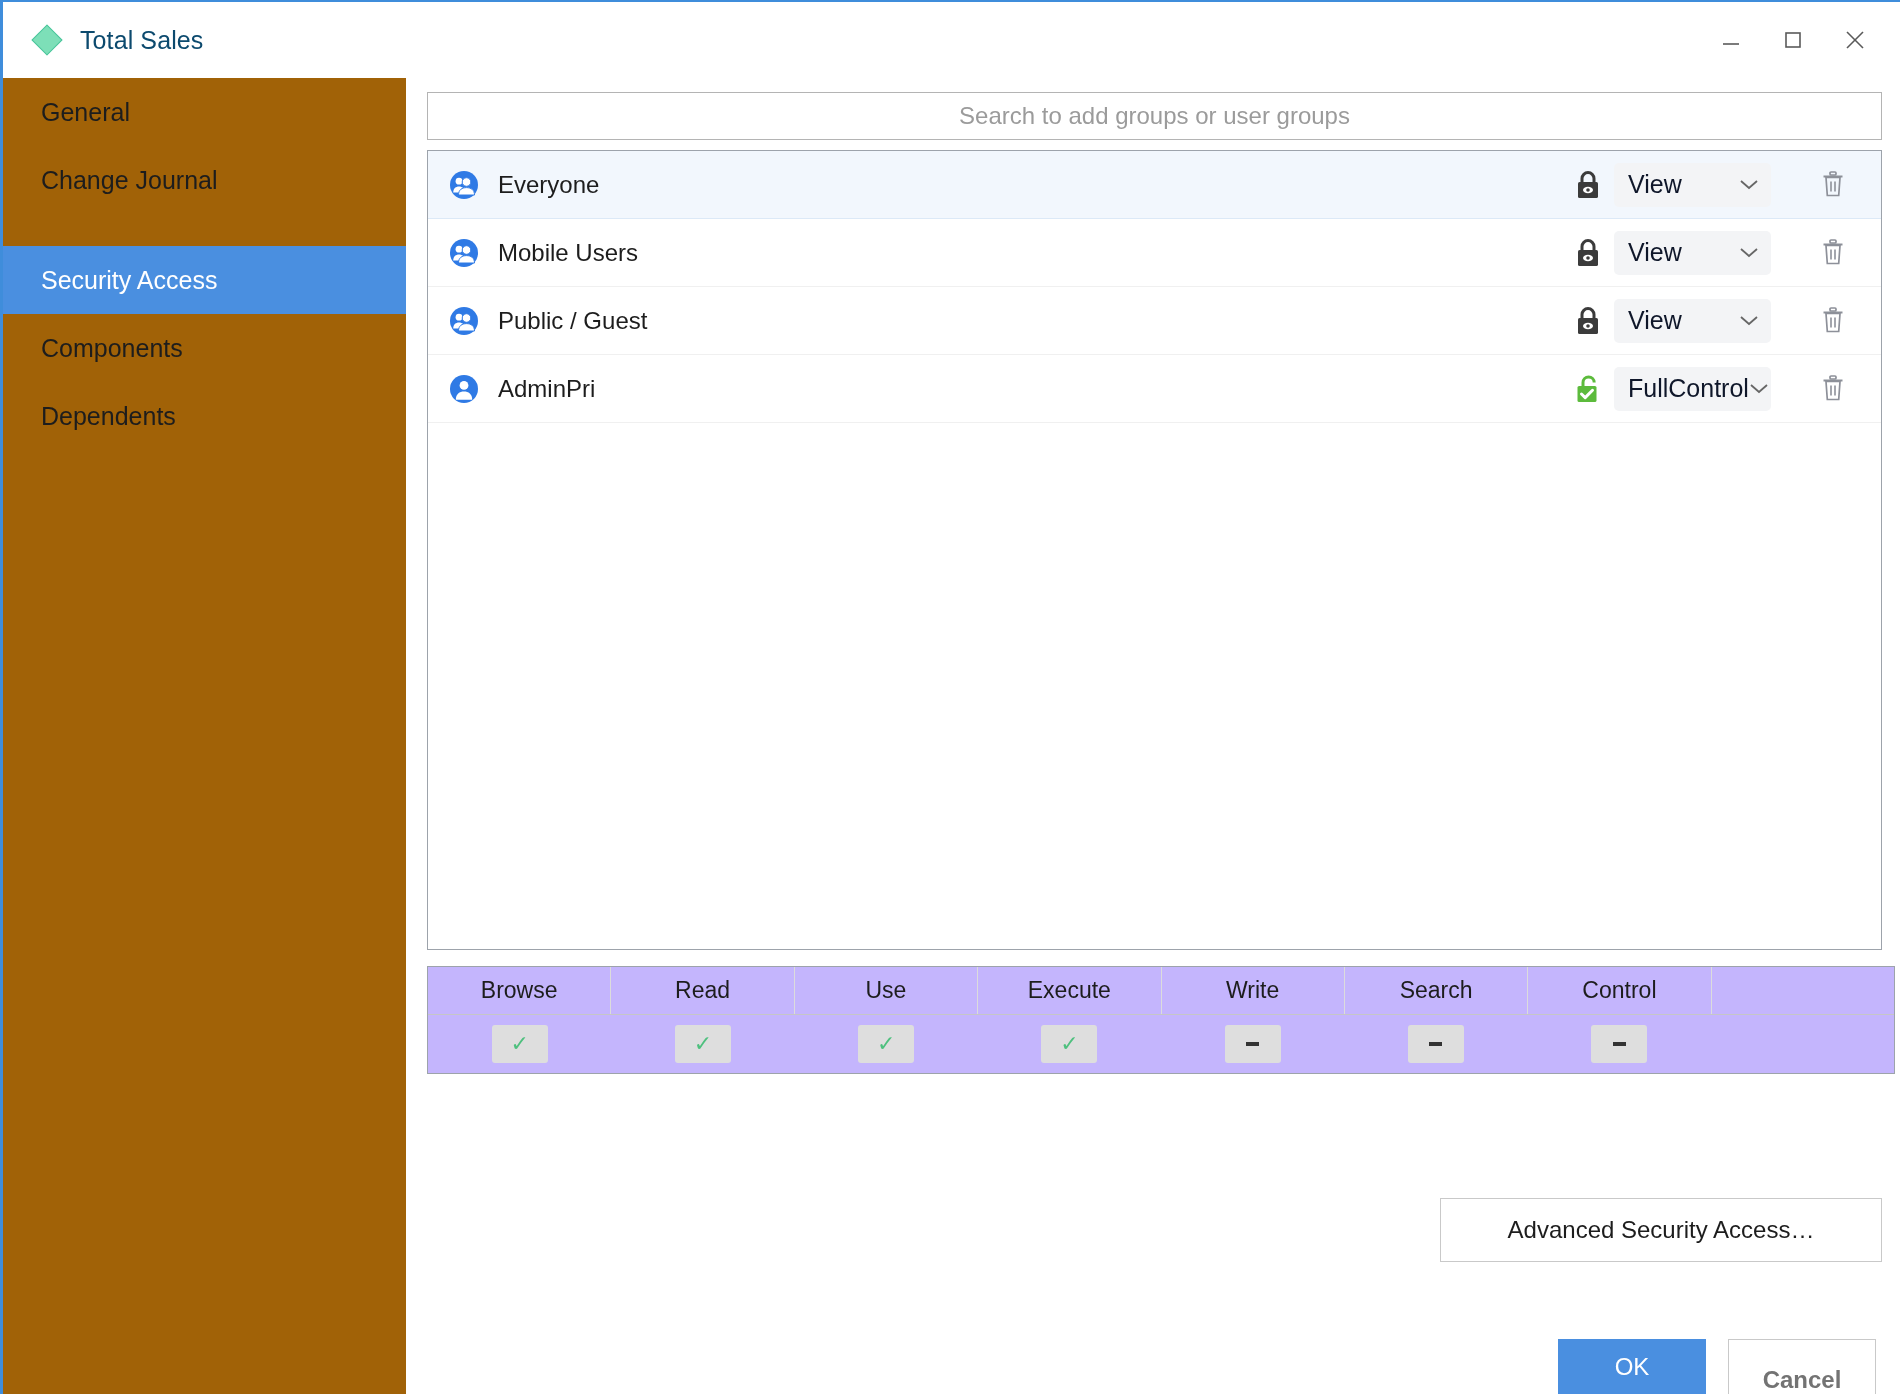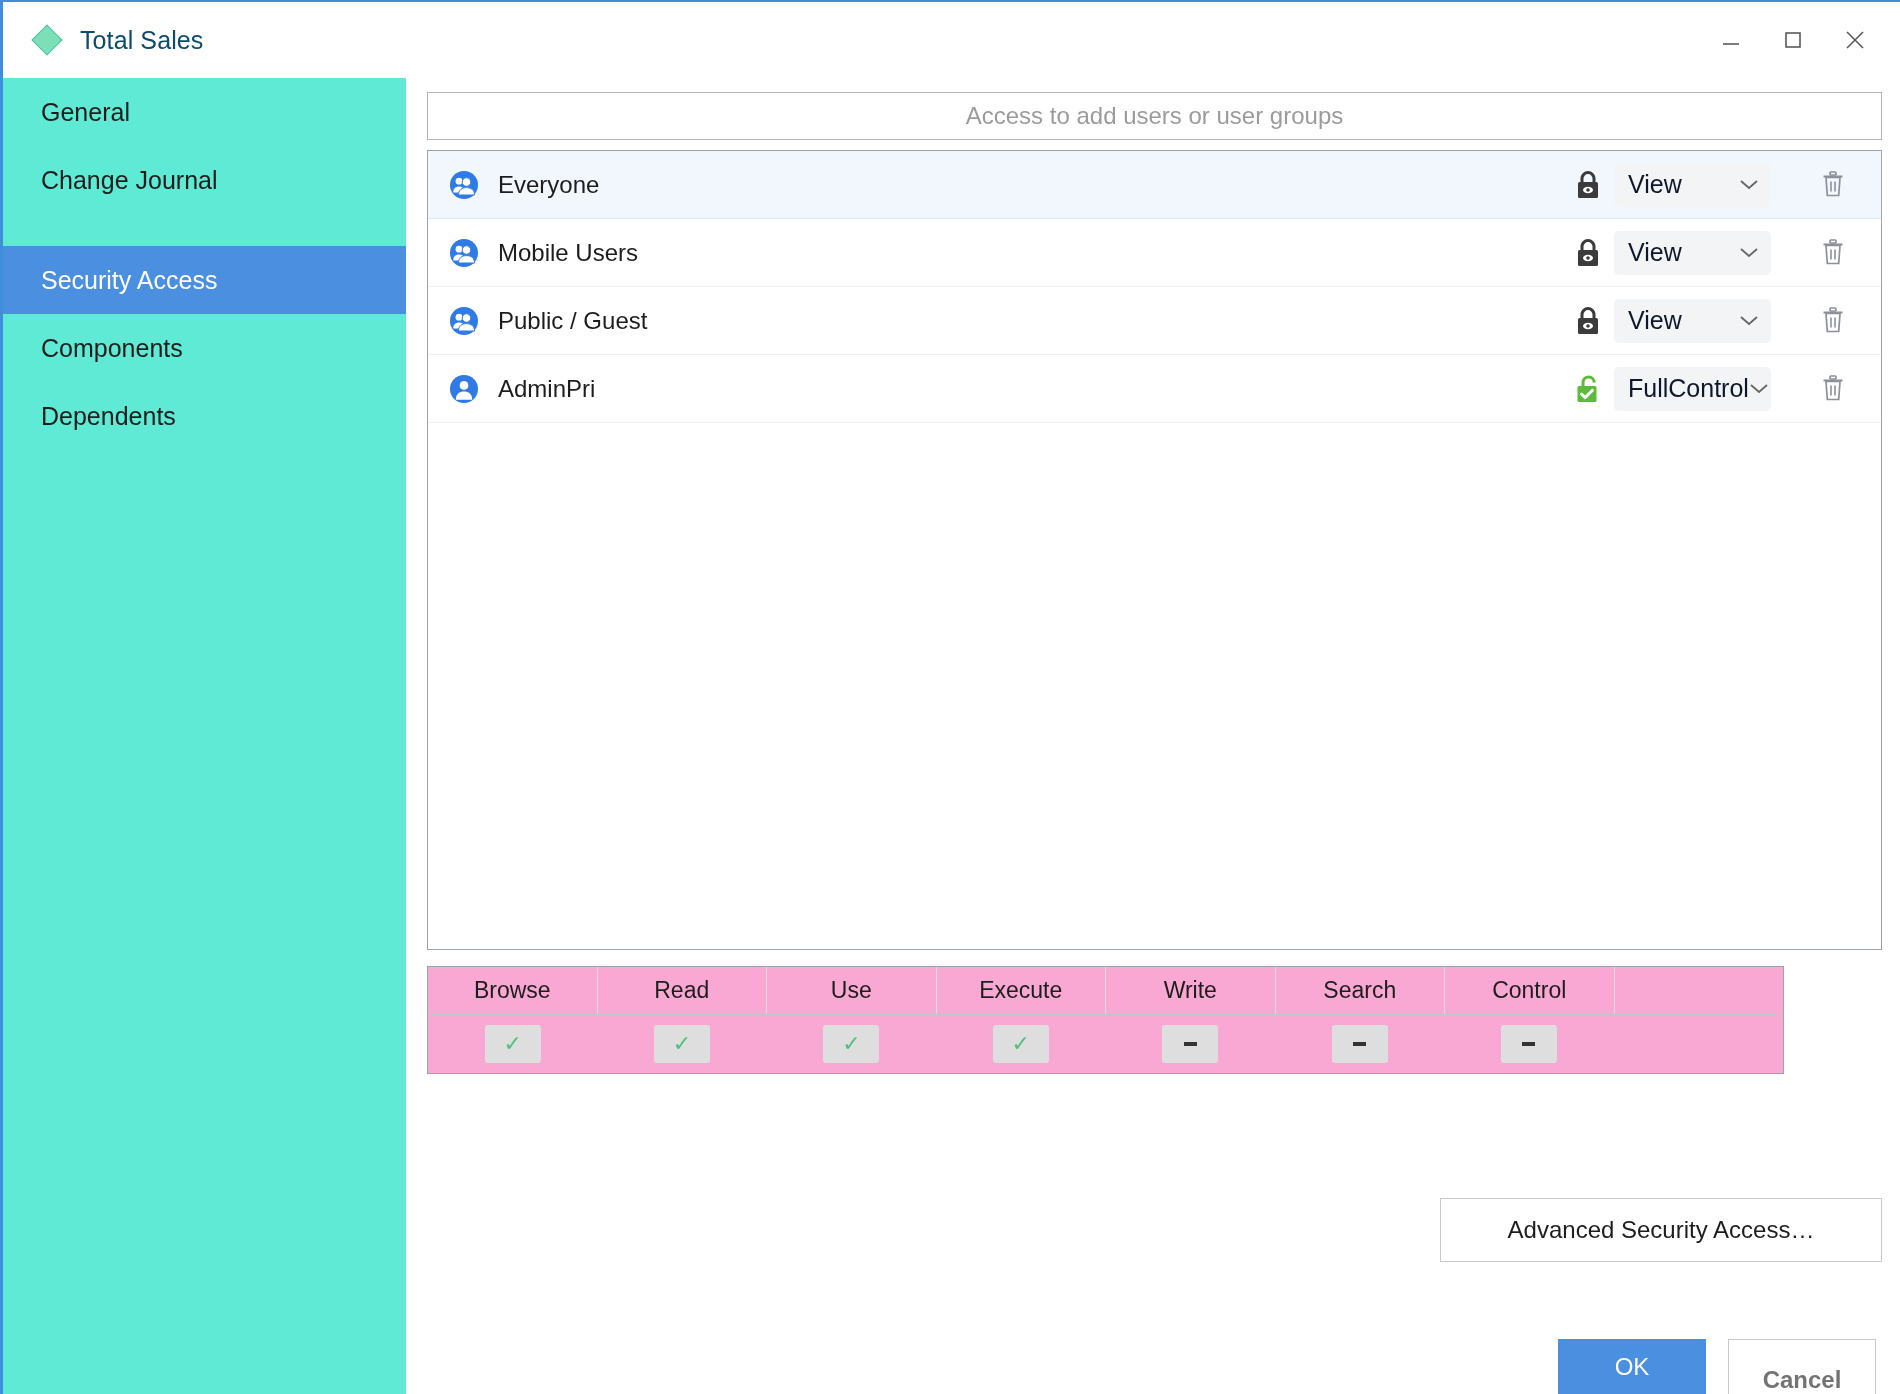--- a/index.html
+++ b/index.html
@@ -42,21 +42,21 @@
   .win-btn {
     width: 62px; height: 56px;
     display: flex; align-items: center; justify-content: center;
     cursor: default;
   }
   .win-btn svg { display: block; }
   
   #sidebar {
     position: absolute; left: 0; top: 76px;
     width: 403px; bottom: 0;
-    background: #5eead4;
+    background: #a16207;
   }
   .side-item {
     height: 68px;
     display: flex; align-items: center;
     padding-left: 38px;
     font-size: 25px; color: #1d1d1d;
     cursor: default;
   }
   .side-item.active { background: #4a8fe0; color: #ffffff; margin-top: 32px; }
   
@@ -102,23 +102,23 @@
   }
   .perm-select .lbl { font-size: 25px; color: #0f172a; flex: 1 1 auto; white-space: nowrap; }
   .perm-select .chev { flex: none; }
   .trash-cell {
     width: 96px; display: flex; align-items: center; justify-content: center;
     flex: none; cursor: default;
   }
   
   #perm-table {
     position: absolute; left: 21px; top: 888px;
-    width: 1357px; height: 108px;
+    width: 1468px; height: 108px;
     border: 1px solid #9da3ab;
-    background: #f9a8d4;
+    background: #c4b5fd;
   }
   #perm-head { display: flex; height: 48px; border-bottom: 1px solid #c6c6c6; }
   #perm-body { display: flex; height: 58px; }
   .perm-col { flex: 1 1 0; display: flex; align-items: center; justify-content: center; }
   #perm-head .perm-col { border-right: 1px solid #dcdcdc; font-size: 23px; color: #1d1d1d; }
   #perm-head .perm-col:last-child { border-right: none; }
   .perm-badge {
     width: 56px; height: 38px;
     background: #dedede;
     border-radius: 3px;
@@ -192,21 +192,21 @@
       <span>Components</span>
     </div>
     <div class="side-item">
       <span>Dependents</span>
     </div>
   </div>
 
   <div id="main">
 
     <div id="search-box">
-      <span class="ph">Access to add users or user groups</span>
+      <span class="ph">Search to add groups or user groups</span>
     </div>
 
     <div id="list-panel">
 
       <div class="acl-row selected">
         <div class="acl-user">
           <svg class="user-icon" viewBox="0 0 28 28">
             <circle cx="14" cy="14" r="14" fill="#2f7ae5"></circle>
             <circle cx="16.5" cy="11" r="4.3" fill="#ffffff"></circle>
             <path d="M8.5 24 C8.5 18.8 12 16.6 16.5 16.6 C21 16.6 24.5 18.8 24.5 24 Z" fill="#ffffff"></path>

